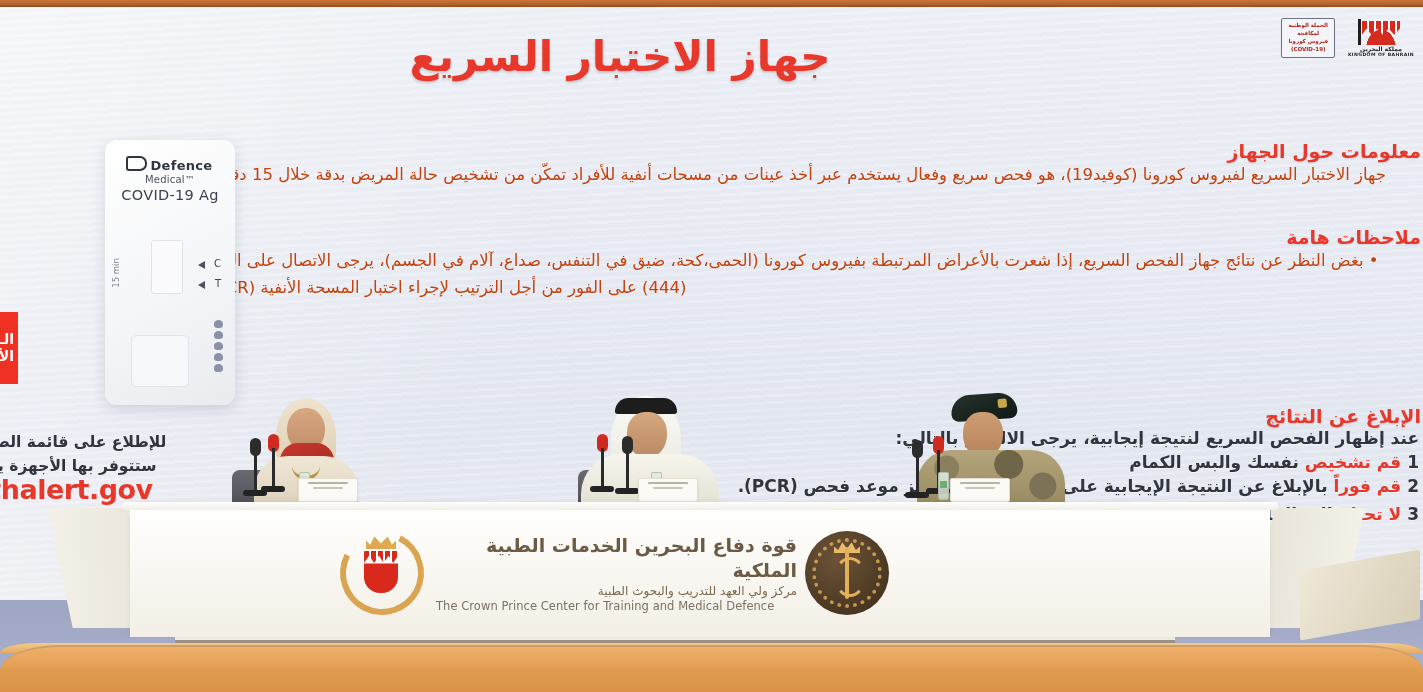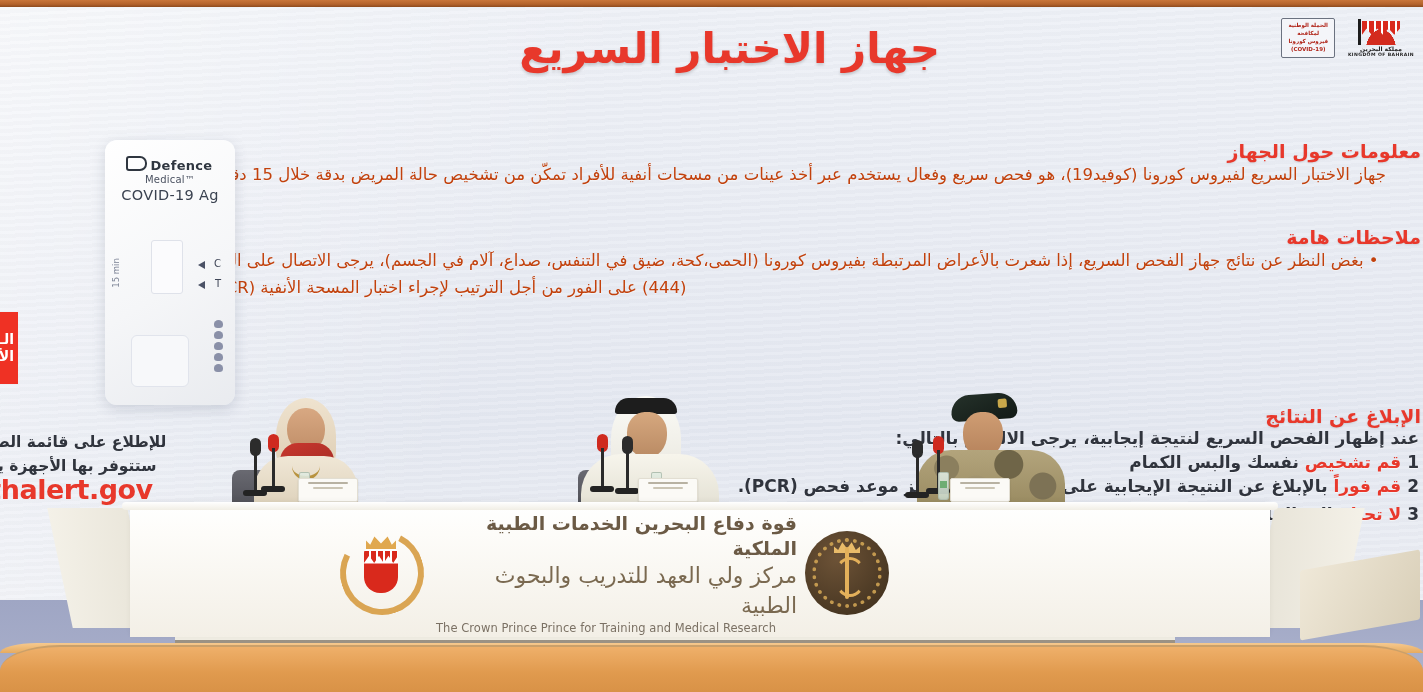--- a/index.html
+++ b/index.html
@@ -59,28 +59,29 @@
   }
   .screen:after{
     content:"";position:absolute;inset:0;
     background:
       repeating-linear-gradient(177deg,rgba(255,255,255,.10) 0 3px,rgba(0,0,0,.012) 3px 7px);
     pointer-events:none;
   }
 
   
   .slide-title{
-    position:absolute;text-align:right;
+    position:absolute;text-align:center;
     direction:rtl;
     font-family:"DejaVu Sans","Liberation Sans",sans-serif;
     font-weight:bold;
     color:#e8382b;
     text-shadow:0 2px 3px rgba(0,0,0,.16);
     line-height:1.08;
     letter-spacing:-.5px;
+    margin-top:8px;
   }
   #title-l1{left:300px;top:26px;width:640px;font-size:42px;}
   #title-l2{left:205px;top:74px;width:830px;font-size:42px;color:#2b2b2b;text-shadow:0 2px 3px rgba(0,0,0,.22);}
 
   .sec-head{
     position:absolute;direction:rtl;text-align:right;
     color:#e8382b;font-weight:bold;font-size:19px;
     text-shadow:0 1px 2px rgba(0,0,0,.10);
   }
   #head-info{right:2px;top:140px;width:700px;}
@@ -383,21 +384,21 @@
     background:repeating-linear-gradient(90deg,#d9291c 0 5px,#ffffff 5px 7px);
     clip-path:polygon(0 0,100% 0,100% 40%,86% 100%,72% 40%,58% 100%,44% 40%,30% 100%,15% 40%,0 100%);
   }
   #crest-left .crown{
     position:absolute;left:30px;top:8px;width:30px;height:14px;
     background:#e0a84f;
     clip-path:polygon(0 100%,0 40%,14% 70%,28% 10%,50% 60%,72% 10%,86% 70%,100% 40%,100% 100%);
   }
   #sign-text{flex:1 1 auto;padding:0 8px;}
   .sign-ar1{direction:rtl;font-size:19px;font-weight:bold;color:#6b5a45;line-height:1.32;}
-  .sign-ar2{direction:rtl;font-size:22px;color:#7a6950;line-height:1.38;}
+  .sign-ar2{direction:rtl;font-size:12px;color:#7a6950;line-height:1.38;}
   .sign-en1{font-size:13.5px;color:#6d6254;margin-top:3px;letter-spacing:.1px;}
   .sign-en2{font-size:11.5px;color:#7b7164;letter-spacing:.05px;}
   #crest-right{
     width:84px;height:84px;border-radius:50%;flex:0 0 auto;
     background:radial-gradient(circle at 38% 32%,#6d5337,#4a3823 70%,#3a2b1a 100%);
     position:relative;
   }
   #crest-right .ring{
     position:absolute;inset:7px;border:4px dotted #d6a956;border-radius:50%;opacity:.85;
   }
@@ -603,21 +604,21 @@
 
   <div id="sign">
     <div id="crest-left">
       <div class="wreath"></div>
       <div class="crown"></div>
       <div class="shield"></div>
     </div>
     <div id="sign-text">
       <div class="sign-ar1">قوة دفاع البحرين الخدمات الطبية الملكية</div>
       <div class="sign-ar2">مركز ولي العهد للتدريب والبحوث الطبية</div>
-      <div class="sign-en2">The Crown Prince Prince for Training and Medical Research</div>
+      <div class="sign-en2">The Crown Prince Center for Training and Medical Defence</div>
     </div>
     <div id="crest-right">
       <div class="ring"></div>
       <div class="kcrown"></div>
       <div class="rod"></div>
       <div class="snake"></div>
     </div>
   </div>
 
   <div class="stage-front-edge"></div>

